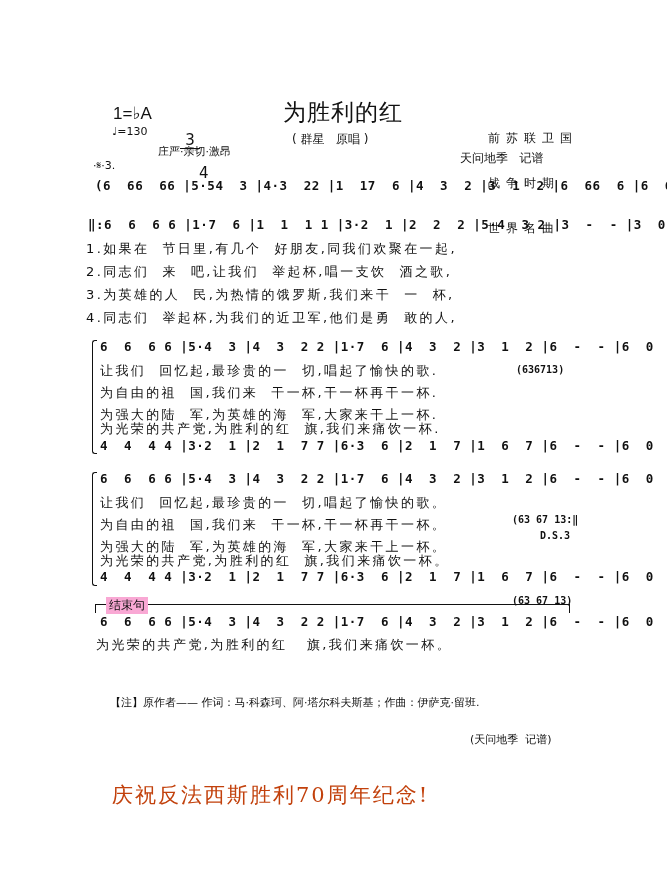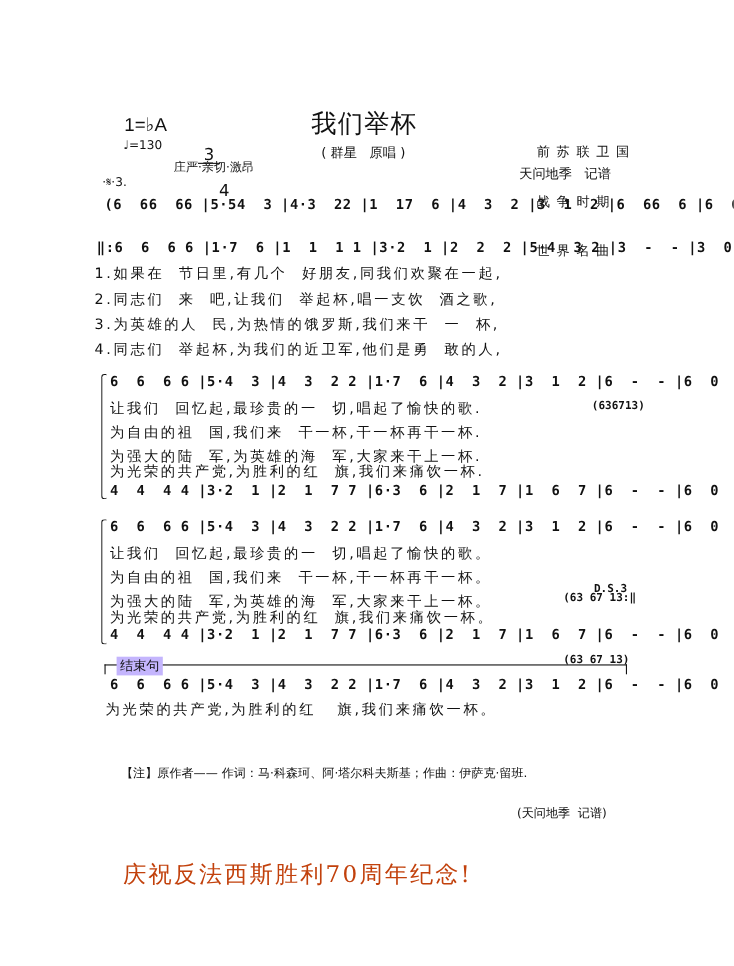--- a/index.html
+++ b/index.html
@@ -6,43 +6,43 @@
   body{width:667px;height:878px;position:relative;overflow:hidden;font-family:"DejaVu Sans","Liberation Sans",sans-serif;color:#111;}
   .abs{position:absolute;white-space:pre;}
   .key{left:113px;top:103px;font-size:17px;font-family:"Liberation Sans",sans-serif;}
   .tempo{left:112px;top:125px;font-size:11px;}
   .ts{left:180px;top:100px;font-size:15px;text-align:center;width:20px;line-height:16px;}
   .ts .num{border-bottom:1.5px solid #111;display:block;}
   .title{left:283px;top:97px;font-size:23px;letter-spacing:1px;}
   .subtitle{left:292px;top:131px;font-size:12px;}
   .expr{left:158px;top:144px;font-size:11px;}
   .side{left:488px;top:101px;font-size:12px;line-height:15px;letter-spacing:6px;}
-  .recorder{left:472px;top:150px;font-size:12px;}
+  .recorder{left:460px;top:150px;font-size:12px;}
   .segno{left:93px;top:159px;font-size:11px;}
   .line{font-size:12.5px;font-family:"DejaVu Sans Mono","Liberation Mono",monospace;font-weight:bold;letter-spacing:0.5px;}
   .lyr{font-size:13px;letter-spacing:2.4px;}
   .small{font-size:10px;font-weight:bold;font-family:"DejaVu Sans Mono",monospace;}
   .bracket{position:absolute;border-left:1.5px solid #111;border-top:1.5px solid #111;border-bottom:1.5px solid #111;width:4px;border-radius:3px 0 0 3px;}
   .ending{position:absolute;left:95px;top:604px;width:473px;height:8px;border-top:1px solid #111;border-left:1px solid #111;border-right:1px solid #111;}
-  .ending-label{left:106px;top:597px;font-size:12px;background:#c4b5fd;padding:0 3px;}
+  .ending-label{left:106px;top:597px;font-size:12px;background:#f9a8d4;padding:0 3px;}
   .note{left:110px;top:695px;font-size:11px;}
   .credit{left:470px;top:732px;font-size:11px;}
   .footer{left:112px;top:781px;font-size:21px;color:#c2410c;font-family:"DejaVu Serif","Liberation Serif",serif;letter-spacing:2px;}
 </style>
 </head>
 <body>
 
 <div>
   <div class="abs key">1=♭A</div>
   <div class="abs tempo">♩=130</div>
   <div class="abs ts">
     <span class="num">3</span>
     <span>4</span>
   </div>
-  <div class="abs title">我们举杯</div>
+  <div class="abs title">为胜利的红</div>
   <div class="abs subtitle">( 群星   原唱 )</div>
   <div class="abs expr">庄严·亲切·激昂</div>
   <div class="abs side">
     <div>前苏联卫国</div>
     <div>战争时期</div>
     <div>世界名曲</div>
   </div>
   <div class="abs recorder">天问地季   记谱</div>
   <div class="abs segno">·𝄋·3.</div>
 </div>
@@ -58,32 +58,32 @@
 </div>
 
 <div>
   <div class="bracket" style="left:92px;top:340px;height:112px;"></div>
   <div class="abs line" style="left:100px;top:339px;">6  6  6 6 |5·4  3 |4  3  2 2 |1·7  6 |4  3  2 |3  1  2 |6  -  - |6  0  0 |</div>
   <div class="abs lyr" style="left:100px;top:362px;">让我们  回忆起,最珍贵的一  切,唱起了愉快的歌.</div>
   <div class="abs lyr" style="left:100px;top:384px;">为自由的祖  国,我们来  干一杯,干一杯再干一杯.</div>
   <div class="abs lyr" style="left:100px;top:406px;">为强大的陆  军,为英雄的海  军,大家来干上一杯.</div>
   <div class="abs lyr" style="left:100px;top:420px;">为光荣的共产党,为胜利的红  旗,我们来痛饮一杯.</div>
   <div class="abs line" style="left:100px;top:438px;">4  4  4 4 |3·2  1 |2  1  7 7 |6·3  6 |2  1  7 |1  6  7 |6  -  - |6  0  0 |</div>
-  <div class="abs small" style="left:538px;top:364px;">(636713)</div>
+  <div class="abs small" style="left:516px;top:364px;">(636713)</div>
 </div>
 
 <div>
   <div class="bracket" style="left:92px;top:472px;height:112px;"></div>
   <div class="abs line" style="left:100px;top:471px;">6  6  6 6 |5·4  3 |4  3  2 2 |1·7  6 |4  3  2 |3  1  2 |6  -  - |6  0  0:‖</div>
   <div class="abs lyr" style="left:100px;top:494px;text-align:right;">让我们  回忆起,最珍贵的一  切,唱起了愉快的歌。</div>
   <div class="abs lyr" style="left:100px;top:516px;">为自由的祖  国,我们来  干一杯,干一杯再干一杯。</div>
   <div class="abs lyr" style="left:100px;top:538px;">为强大的陆  军,为英雄的海  军,大家来干上一杯。</div>
   <div class="abs lyr" style="left:100px;top:552px;">为光荣的共产党,为胜利的红  旗,我们来痛饮一杯。</div>
   <div class="abs line" style="left:100px;top:569px;">4  4  4 4 |3·2  1 |2  1  7 7 |6·3  6 |2  1  7 |1  6  7 |6  -  - |6  0  0:‖</div>
-  <div class="abs small" style="left:512px;top:538px;">(63 67 13:‖</div>
+  <div class="abs small" style="left:512px;top:514px;">(63 67 13:‖</div>
   <div class="abs small" style="left:540px;top:530px;">D.S.3</div>
   <div class="abs small" style="left:512px;top:549px;margin-top:46px;">(63 67 13)</div>
 </div>
 
 <div>
   <div class="ending"></div>
   <div class="abs ending-label">结束句</div>
   <div class="abs line" style="left:100px;top:614px;">6  6  6 6 |5·4  3 |4  3  2 2 |1·7  6 |4  3  2 |3  1  2 |6  -  - |6  0  0 ‖</div>
   <div class="abs lyr" style="left:96px;top:636px;">为光荣的共产党,为胜利的红   旗,我们来痛饮一杯。</div>
 </div>

